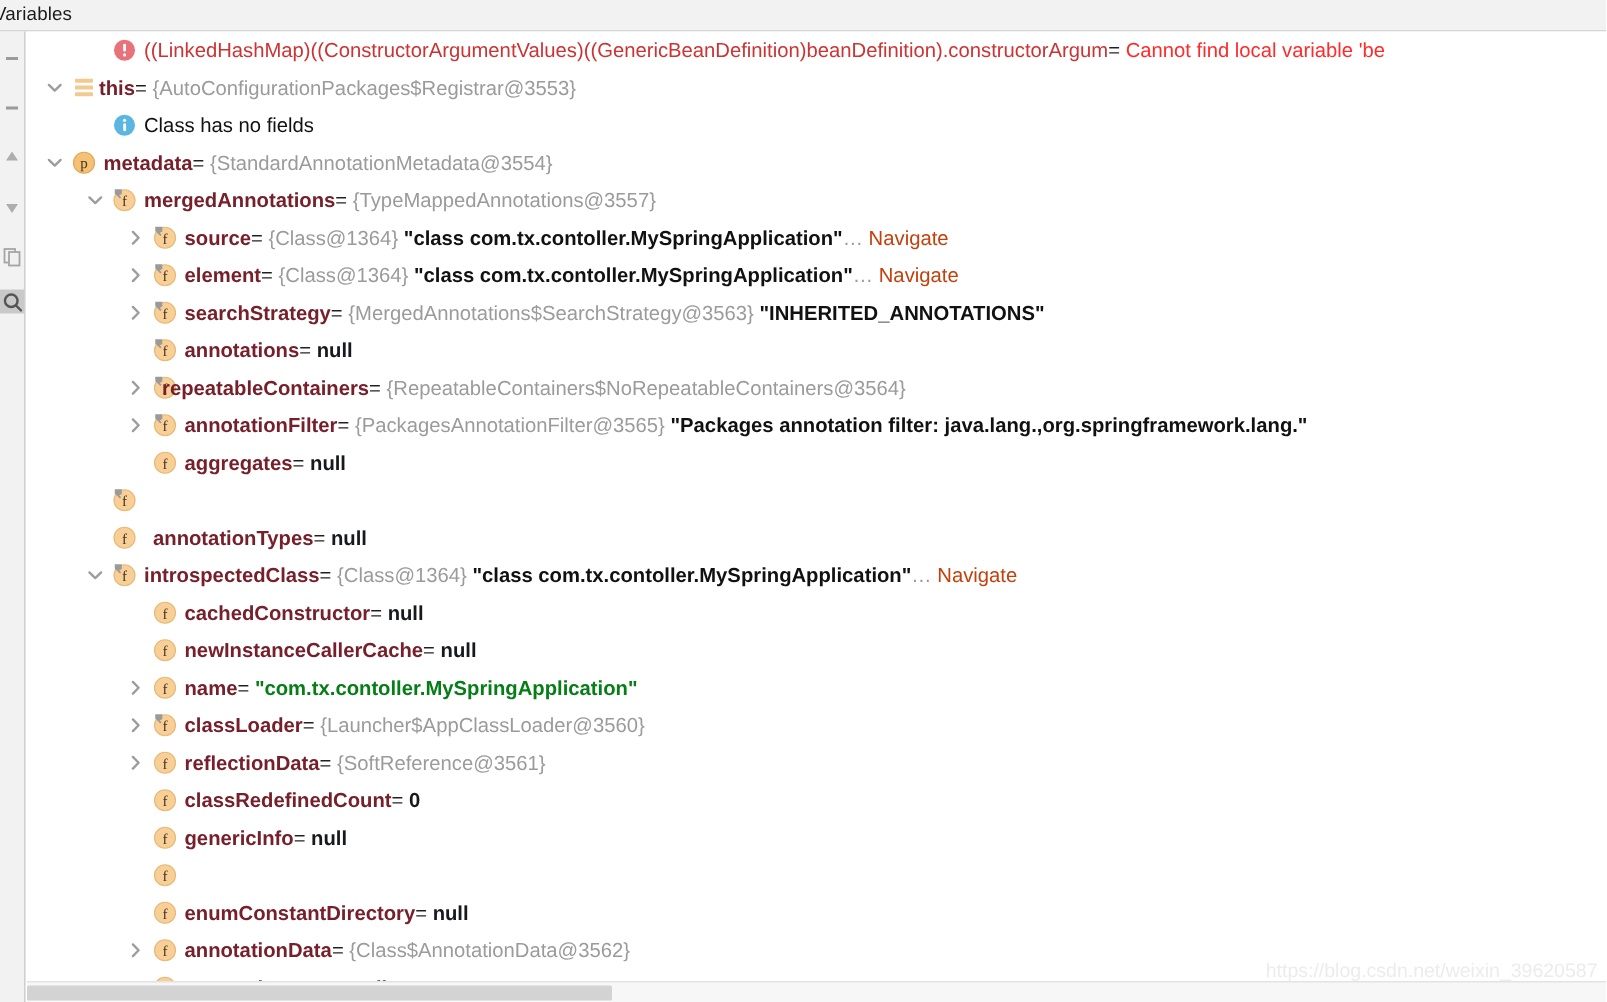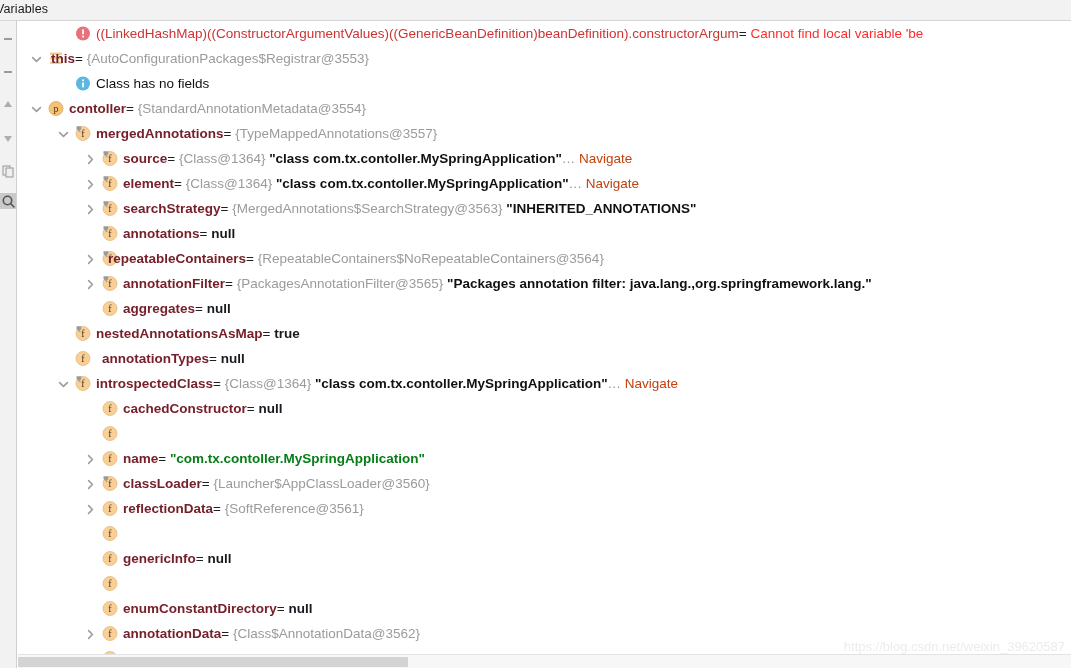--- a/index.html
+++ b/index.html
@@ -199,21 +199,21 @@
         <span class="twisty" style="left:12px"><svg width="11" height="11" viewBox="0 0 11 11">
             <path d="M1.6 3.6 L5.5 7.4 L9.4 3.6" fill="none" stroke="#9d9d9d" stroke-width="1.6" stroke-linecap="round" stroke-linejoin="round"></path>
           </svg></span>
         <span class="icon-wrap" style="left:30px">
           <svg width="17" height="17" viewBox="0 0 17 17" xmlns="http://www.w3.org/2000/svg">
             <rect x="2" y="2.5" width="12" height="2.6" rx="0.6" fill="#f3c98f"></rect>
             <rect x="2" y="7.0" width="12" height="2.6" rx="0.6" fill="#f3c98f"></rect>
             <rect x="2" y="11.5" width="12" height="2.6" rx="0.6" fill="#f3c98f"></rect>
           </svg>
         </span>
-        <span class="rowtext" style="left:33px"><span class="vname">this</span><span class="veq">= </span> <span class="vtype">{AutoConfigurationPackages$Registrar@3553}</span></span>
+        <span class="rowtext" style="left:48px"><span class="vname">this</span><span class="veq">= </span> <span class="vtype">{AutoConfigurationPackages$Registrar@3553}</span></span>
       </div>
       <div class="row" id="row-class-has-no-fields">
         <span class="icon-wrap" style="left:57px">
           <svg width="17" height="17" viewBox="0 0 17 17" xmlns="http://www.w3.org/2000/svg">
             <circle cx="8" cy="8.5" r="7" fill="#5bb6e2"></circle>
             <circle cx="8.05" cy="5.2" r="1.05" fill="#ffffff"></circle>
             <rect x="7.15" y="7.2" width="1.9" height="5.3" rx="0.9" fill="#ffffff"></rect>
           </svg>
         </span>
         <span class="rowtext" style="left:78px"><span class="vinfo">Class has no fields</span></span>
@@ -221,21 +221,21 @@
       <div class="row" id="row-metadata">
         <span class="twisty" style="left:12px"><svg width="11" height="11" viewBox="0 0 11 11">
             <path d="M1.6 3.6 L5.5 7.4 L9.4 3.6" fill="none" stroke="#9d9d9d" stroke-width="1.6" stroke-linecap="round" stroke-linejoin="round"></path>
           </svg></span>
         <span class="icon-wrap" style="left:30px">
           <svg width="17" height="17" viewBox="0 0 17 17" xmlns="http://www.w3.org/2000/svg">
             <circle cx="8" cy="8.5" r="7" fill="#f4c176" stroke="#e0a954" stroke-width="0.8"></circle>
             <text x="8" y="12.3" font-family="Liberation Serif, serif" font-size="10" text-anchor="middle" fill="#4a3520">p</text>
           </svg>
         </span>
-        <span class="rowtext" style="left:51px"><span class="vname">contoller</span><span class="veq">= </span> <span class="vtype">{StandardAnnotationMetadata@3554}</span></span>
+        <span class="rowtext" style="left:51px"><span class="vname">metadata</span><span class="veq">= </span> <span class="vtype">{StandardAnnotationMetadata@3554}</span></span>
       </div>
       <div class="row" id="row-mergedAnnotations">
         <span class="twisty" style="left:39px"><svg width="11" height="11" viewBox="0 0 11 11">
             <path d="M1.6 3.6 L5.5 7.4 L9.4 3.6" fill="none" stroke="#9d9d9d" stroke-width="1.6" stroke-linecap="round" stroke-linejoin="round"></path>
           </svg></span>
         <span class="icon-wrap" style="left:57px">
           <svg width="17" height="17" viewBox="0 0 17 17" xmlns="http://www.w3.org/2000/svg">
             <circle cx="8" cy="8.5" r="7" fill="#f7cf97" stroke="#e8b977" stroke-width="0.8"></circle>
             <text x="8" y="12.4" font-family="Liberation Serif, serif" font-size="10" text-anchor="middle" fill="#4a3520">f</text>
             <path d="M1.5 1.2 L6.2 1.2 L6.2 4.4 L3.6 5.6 L1.5 4.1 Z" fill="#9a9a9a"></path>
@@ -336,21 +336,20 @@
       </div>
       <div class="row" id="row-nestedAnnotationsAsMap">
         <span class="icon-wrap" style="left:57px">
           <svg width="17" height="17" viewBox="0 0 17 17" xmlns="http://www.w3.org/2000/svg">
             <circle cx="8" cy="8.5" r="7" fill="#f7cf97" stroke="#e8b977" stroke-width="0.8"></circle>
             <text x="8" y="12.4" font-family="Liberation Serif, serif" font-size="10" text-anchor="middle" fill="#4a3520">f</text>
             <path d="M1.5 1.2 L6.2 1.2 L6.2 4.4 L3.6 5.6 L1.5 4.1 Z" fill="#9a9a9a"></path>
             <path d="M3.2 4.8 L5.0 6.6" stroke="#9a9a9a" stroke-width="1.2" stroke-linecap="round"></path>
           </svg>
         </span>
-        <span class="rowtext" style="left:78px"><span class="vname">nestedAnnotationsAsMap</span><span class="veq">= </span> <span class="vnull">true</span></span>
       </div>
       <div class="row" id="row-annotationTypes">
         <span class="icon-wrap" style="left:57px">
           <svg width="17" height="17" viewBox="0 0 17 17" xmlns="http://www.w3.org/2000/svg">
             <circle cx="8" cy="8.5" r="7" fill="#f7cf97" stroke="#e8b977" stroke-width="0.8"></circle>
             <text x="8" y="12.4" font-family="Liberation Serif, serif" font-size="10" text-anchor="middle" fill="#4a3520">f</text>
           </svg>
         </span>
         <span class="rowtext" style="left:84px"><span class="vname">annotationTypes</span><span class="veq">= </span> <span class="vnull">null</span></span>
       </div>
@@ -377,20 +376,21 @@
         </span>
         <span class="rowtext" style="left:105px"><span class="vname">cachedConstructor</span><span class="veq">= </span> <span class="vnull">null</span></span>
       </div>
       <div class="row" id="row-newInstanceCallerCache">
         <span class="icon-wrap" style="left:84px">
           <svg width="17" height="17" viewBox="0 0 17 17" xmlns="http://www.w3.org/2000/svg">
             <circle cx="8" cy="8.5" r="7" fill="#f7cf97" stroke="#e8b977" stroke-width="0.8"></circle>
             <text x="8" y="12.4" font-family="Liberation Serif, serif" font-size="10" text-anchor="middle" fill="#4a3520">f</text>
           </svg>
         </span>
+        <span class="rowtext" style="left:105px"><span class="vname">newInstanceCallerCache</span><span class="veq">= </span> <span class="vnull">null</span></span>
       </div>
       <div class="row" id="row-name">
         <span class="twisty" style="left:66px"><svg width="11" height="11" viewBox="0 0 11 11">
             <path d="M3.6 1.6 L7.4 5.5 L3.6 9.4" fill="none" stroke="#9d9d9d" stroke-width="1.6" stroke-linecap="round" stroke-linejoin="round"></path>
           </svg></span>
         <span class="icon-wrap" style="left:84px">
           <svg width="17" height="17" viewBox="0 0 17 17" xmlns="http://www.w3.org/2000/svg">
             <circle cx="8" cy="8.5" r="7" fill="#f7cf97" stroke="#e8b977" stroke-width="0.8"></circle>
             <text x="8" y="12.4" font-family="Liberation Serif, serif" font-size="10" text-anchor="middle" fill="#4a3520">f</text>
           </svg>
@@ -423,20 +423,21 @@
         </span>
         <span class="rowtext" style="left:105px"><span class="vname">reflectionData</span><span class="veq">= </span> <span class="vtype">{SoftReference@3561}</span></span>
       </div>
       <div class="row" id="row-classRedefinedCount">
         <span class="icon-wrap" style="left:84px">
           <svg width="17" height="17" viewBox="0 0 17 17" xmlns="http://www.w3.org/2000/svg">
             <circle cx="8" cy="8.5" r="7" fill="#f7cf97" stroke="#e8b977" stroke-width="0.8"></circle>
             <text x="8" y="12.4" font-family="Liberation Serif, serif" font-size="10" text-anchor="middle" fill="#4a3520">f</text>
           </svg>
         </span>
+        <span class="rowtext" style="left:105px"><span class="vname">classRedefinedCount</span><span class="veq">= </span> <span class="vnull">0</span></span>
       </div>
       <div class="row" id="row-genericInfo">
         <span class="icon-wrap" style="left:84px">
           <svg width="17" height="17" viewBox="0 0 17 17" xmlns="http://www.w3.org/2000/svg">
             <circle cx="8" cy="8.5" r="7" fill="#f7cf97" stroke="#e8b977" stroke-width="0.8"></circle>
             <text x="8" y="12.4" font-family="Liberation Serif, serif" font-size="10" text-anchor="middle" fill="#4a3520">f</text>
           </svg>
         </span>
         <span class="rowtext" style="left:105px"><span class="vname">genericInfo</span><span class="veq">= </span> <span class="vnull">null</span></span>
       </div>

